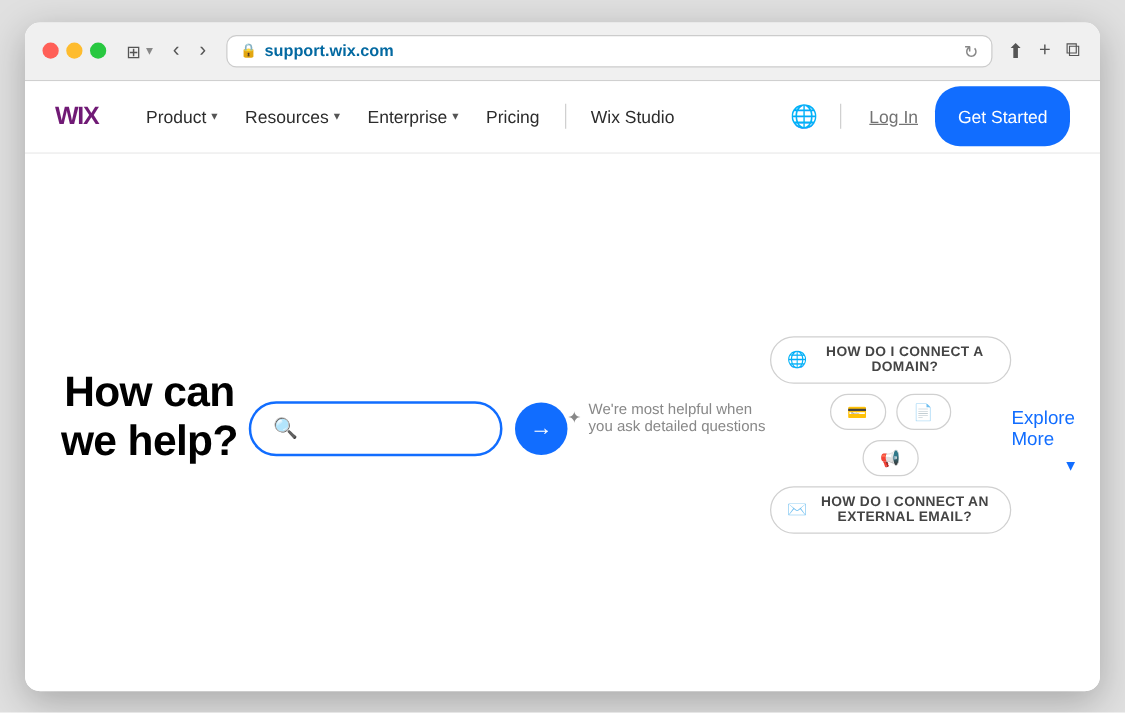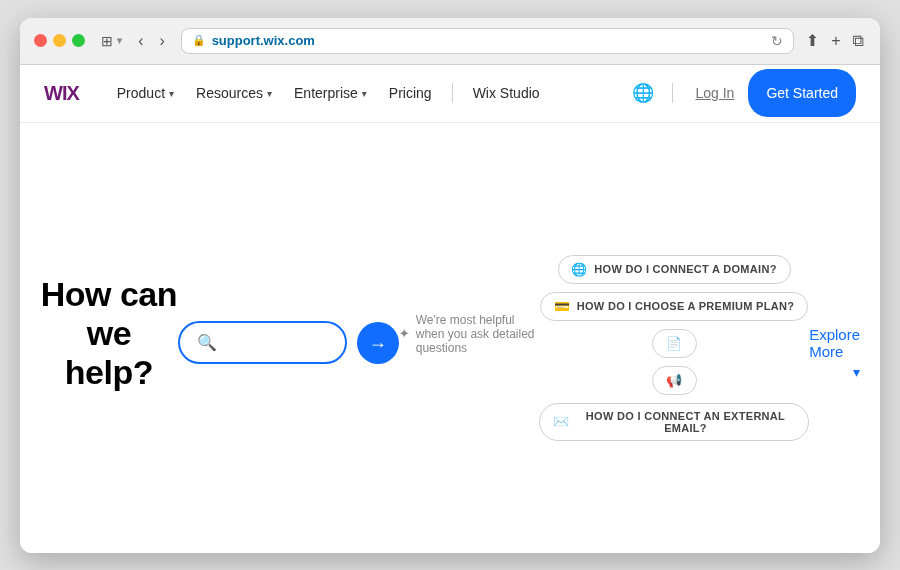--- a/index.html
+++ b/index.html
@@ -382,21 +382,20 @@
     </div>
 
     <div class="suggestion-chips">
       <div class="chips-row">
         <button class="chip">
           <span class="chip-icon">🌐</span>
           <span>HOW DO I CONNECT A DOMAIN?</span>
         </button>
         <button class="chip">
           <span class="chip-icon">💳</span>
-          <span>HOW DO I CHOOSE A PREMIUM PLAN?</span>
         </button>
         <button class="chip">
           <span class="chip-icon">📄</span>
         </button>
       </div>
       <div class="chips-row">
         <button class="chip">
           <span class="chip-icon">📢</span>
         </button>
         <button class="chip">

